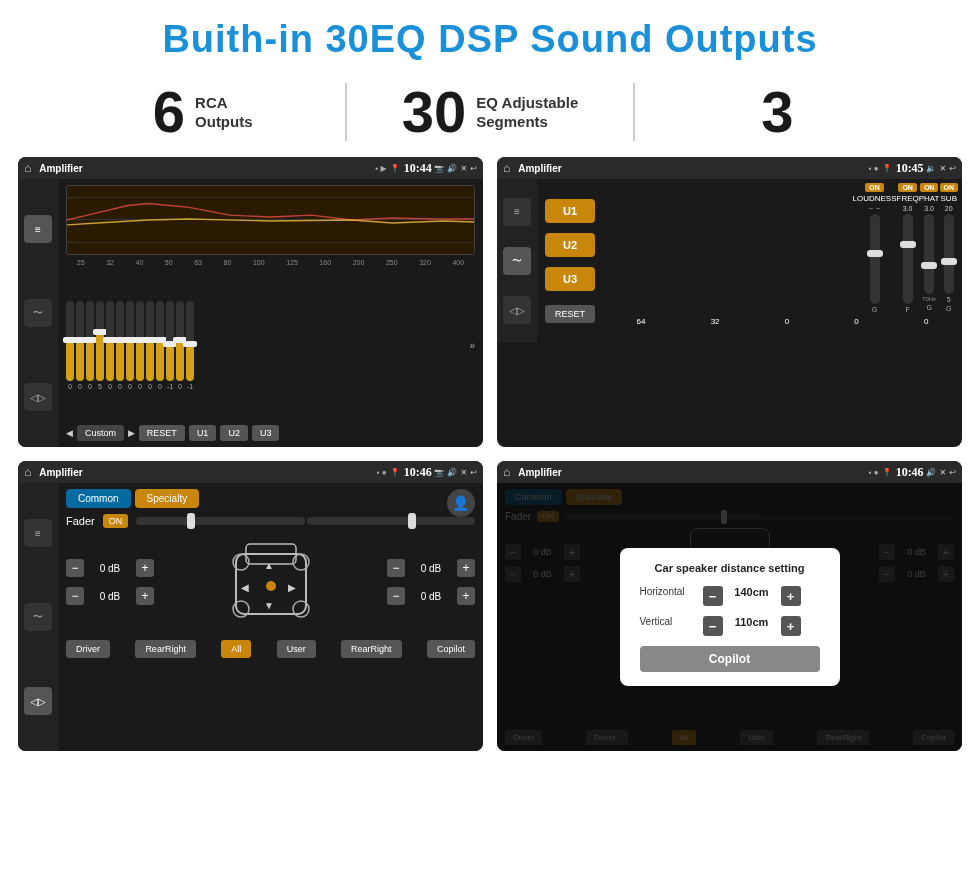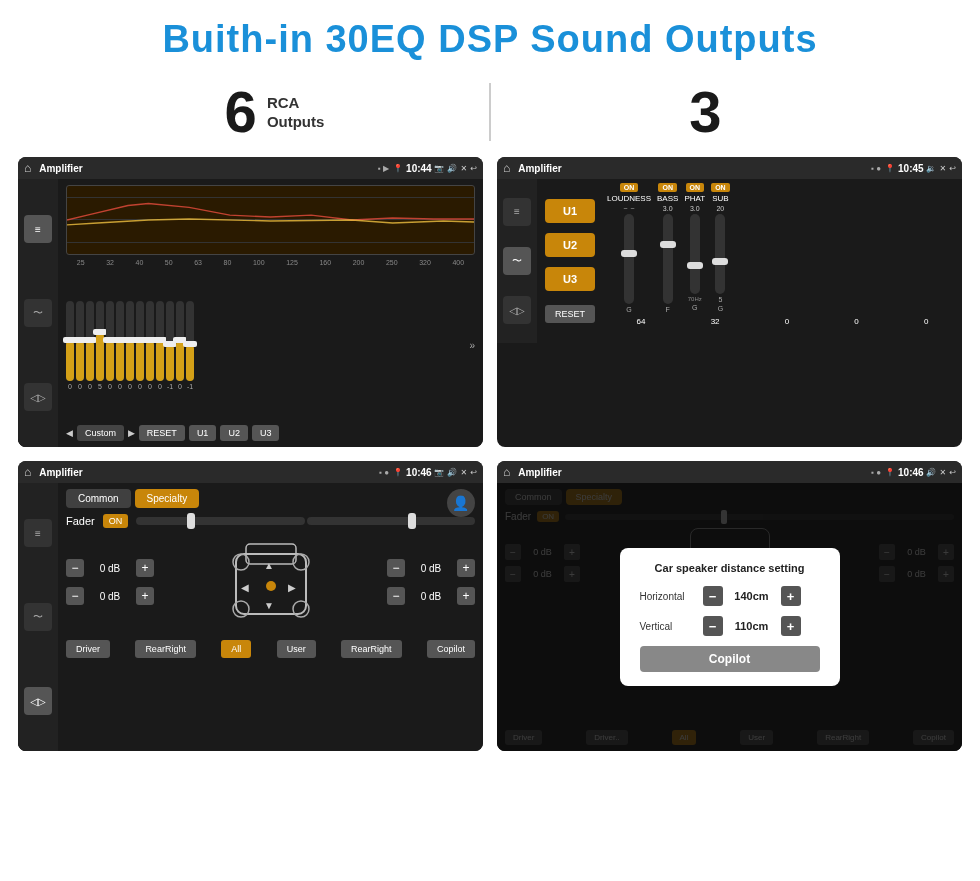--- a/index.html
+++ b/index.html
@@ -71,21 +71,21 @@
       background: #2a2a2a;
       display: flex;
       align-items: center;
       padding: 3px 6px;
       height: 22px;
       gap: 4px;
     }
     .sb-home { font-size: 12px; color: #ccc; }
     .sb-title { font-size: 10px; color: #fff; font-weight: bold; margin-left: 4px; flex: 1; }
     .sb-icons { display: flex; gap: 3px; align-items: center; font-size: 8px; color: #ccc; }
-    .sb-time { font-size: 10px; color: #fff; font-weight: bold; }
+    .sb-time { font-size: 12px; color: #fff; font-weight: bold; font-family: Liberation Serif, serif; }
 
     
     .eq-screen .content-area {
       display: flex;
       height: 268px;
       background: #1a1a1a;
     }
     .left-sidebar {
       width: 40px;
       background: #222;
@@ -267,21 +267,21 @@
     .fader-screen .content-area {
       display: flex;
       height: 268px;
       background: #1a1a1a;
     }
     .f-tab {
       padding: 4px 12px;
       border-radius: 4px;
       font-size: 10px;
       color: #fff;
-      background: #404040;
+      background: #0369a1;
     }
     .f-tab.active { background: #c8860a; }
     .fader-on { background: #c8860a; color: #fff; font-size: 9px; padding: 2px 6px; border-radius: 3px; }
     .fader-h-bar {
       height: 8px;
       background: #333;
       border-radius: 4px;
       flex: 1;
       position: relative;
     }
@@ -350,21 +350,21 @@
     }
     .dialog-title {
       font-size: 11px;
       font-weight: bold;
       color: #222;
       text-align: center;
       margin-bottom: 12px;
     }
     .dialog-row {
       display: flex;
-      align-items: center;
+      align-items: flex-start;
       gap: 8px;
       margin-bottom: 10px;
     }
     .dialog-row-label {
       font-size: 10px;
       color: #333;
       min-width: 55px;
     }
     .dialog-minus {
       width: 20px; height: 20px;
@@ -417,20 +417,24 @@
   </style>
 </head>
 <body>
 
 <h1 class="main-title">Buith-in 30EQ DSP Sound Outputs</h1>
 
 <div class="stats-row">
   <div class="stat-item">
     <span class="stat-number">6</span>
     <span class="stat-text"><span>RCA</span><br><span>Outputs</span></span>
+  </div>
+  <div class="stat-item">
+    <span class="stat-number">30</span>
+    <span class="stat-text"><span>EQ Adjustable</span><br><span>Segments</span></span>
   </div>
   <div class="stat-item">
     <span class="stat-number">3</span>
   </div>
 </div>
 
 <div class="screens-grid">
 
   <div class="screen-card eq-screen">
     <div class="status-bar">
@@ -609,38 +613,38 @@
       <div style="display:flex;flex:1;">
 
         <div style="display:flex;flex-direction:column;gap:10px;padding:20px 8px;">
           <div class="u-btn">U1</div>
           <div class="u-btn">U2</div>
           <div class="u-btn">U3</div>
           <div class="reset-btn">RESET</div>
         </div>
 
         <div style="flex:1;display:flex;flex-direction:column;padding:4px 4px;">
-          <div style="display:flex;gap:6px;justify-content:flex-start;">
+          <div style="display:flex;gap:0;justify-content:flex-end;">
 
             <div style="display:flex;flex-direction:column;align-items:center;gap:2px;">
               <span class="cross-on-badge">ON</span>
               <span class="cross-label">LOUDNESS</span>
               <div style="display:flex;gap:3px;font-size:7px;color:#aaa;">
                   <span>~</span>
                   <span>~</span>
                 </div>
               <div class="cross-slider-v">
                 <div class="cross-thumb" style="top:40%;"></div>
               </div>
               <span class="cross-val">G</span>
             </div>
 
             <div style="display:flex;flex-direction:column;align-items:center;gap:2px;">
               <span class="cross-on-badge">ON</span>
-              <span class="cross-label">BASS</span>
+              <span class="cross-label">FREQ</span>
               <span class="cross-val" style="font-size:7px;color:#ccc;">3.0</span>
               <div class="cross-slider-v">
                 <div class="cross-thumb" style="top:30%;"></div>
               </div>
               <span class="cross-val">F</span>
             </div>
 
 
             <div style="display:flex;flex-direction:column;align-items:center;gap:2px;">
               <span class="cross-on-badge">ON</span>

